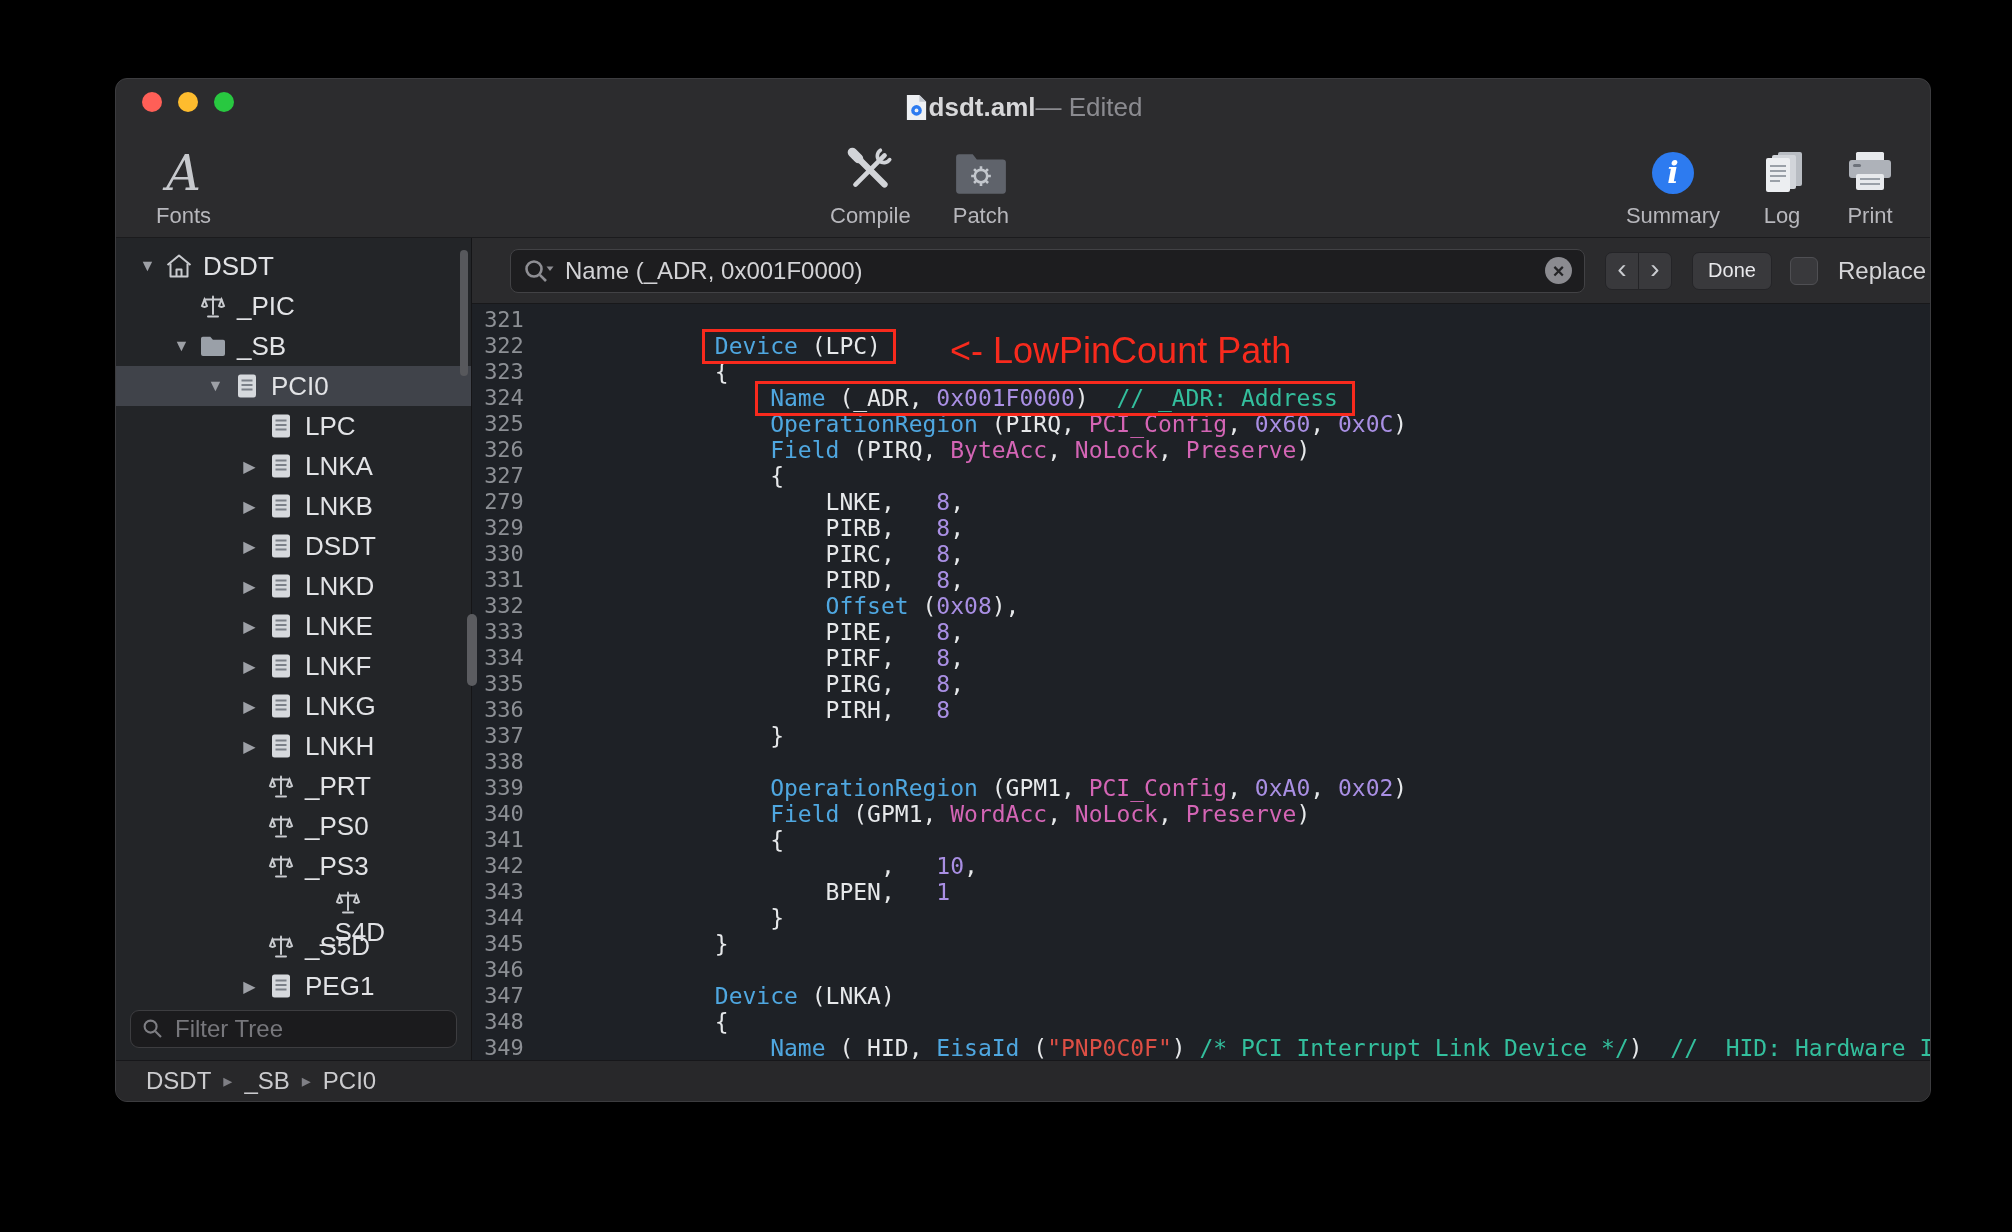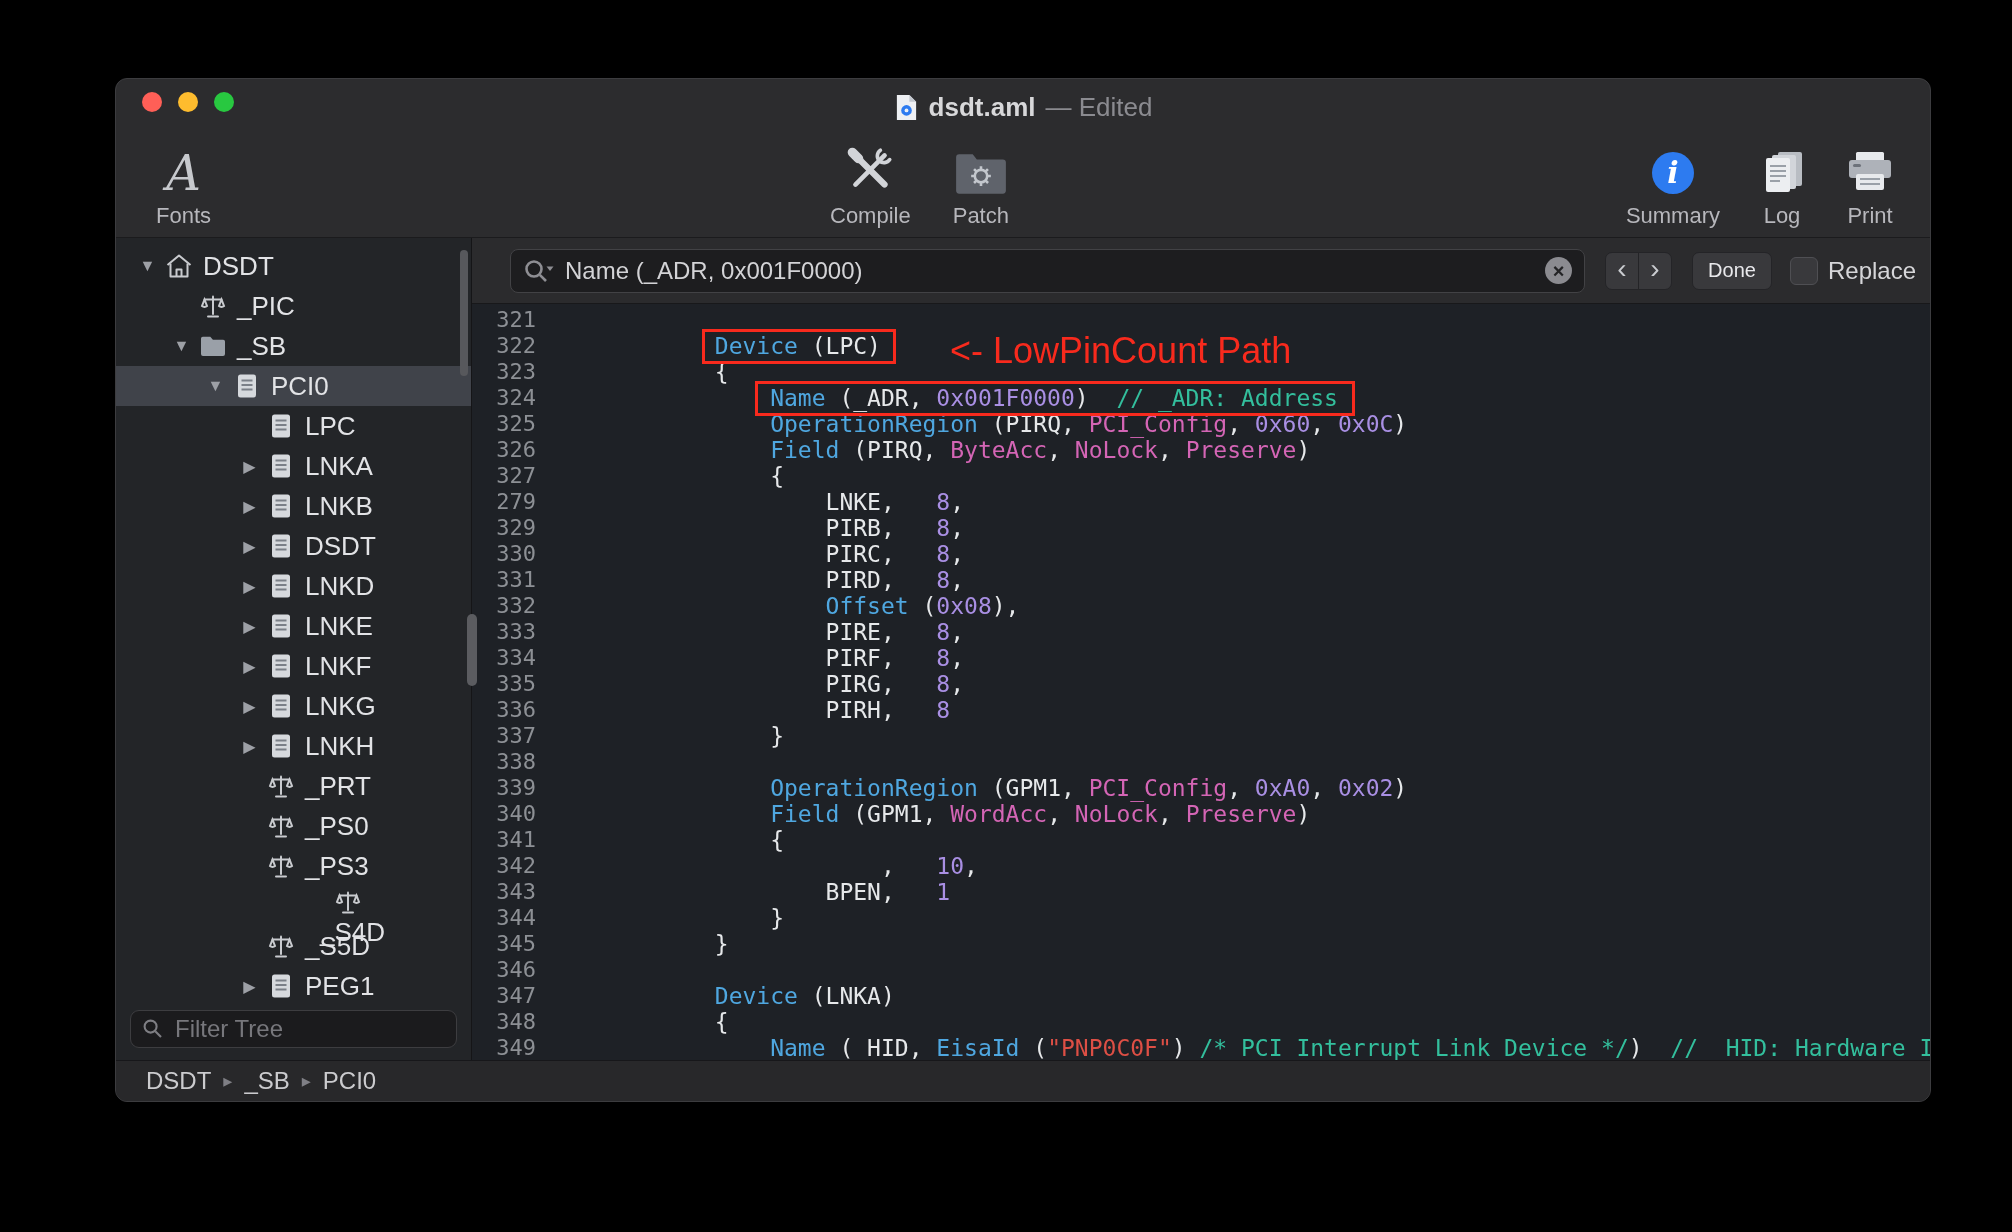--- a/index.html
+++ b/index.html
@@ -14,21 +14,21 @@
     box-shadow:0 34px 90px rgba(0,0,0,.75);
     overflow:hidden;display:flex;flex-direction:column;box-sizing:border-box;
   }
   
   .titlebar{height:46px;flex:none;position:relative;}
   .traffic{position:absolute;left:26px;top:13px;display:flex;gap:16px;}
   .tl{width:20px;height:20px;border-radius:50%;display:inline-block;}
   .tl.red{background:var(--traffic_red);}
   .tl.yellow{background:var(--traffic_yellow);}
   .tl.green{background:var(--traffic_green);}
-  .title-wrap{height:100%;display:flex;align-items:center;justify-content:center;gap:10px;padding-top:10px;box-sizing:border-box;}
+  .title-wrap{height:100%;display:flex;align-items:center;justify-content:center;padding-top:10px;box-sizing:border-box;}
   .title{font-size:26px;color:#d8d8da;font-weight:bold;}
   .edited{font-size:26px;color:#8b8b90;}
   
   .toolbar{height:112px;flex:none;position:relative;border-bottom:1px solid #1b1b1d;}
   .tb-item{display:flex;flex-direction:column;align-items:center;justify-content:flex-end;
     height:104px;padding:0 12px;gap:4px;color:#b7b7bc;font-size:22px;cursor:default;}
   .tb-icon{height:62px;display:flex;align-items:flex-end;justify-content:center;padding-bottom:2px;}
   .tb-left{position:absolute;left:28px;top:0;}
   .tb-center{position:absolute;left:702px;top:0;display:flex;gap:18px;}
   .tb-right{position:absolute;right:22px;top:0;display:flex;gap:12px;}
@@ -61,28 +61,28 @@
     font-family:"Liberation Sans","DejaVu Sans",sans-serif;}
   .clear-btn{width:27px;height:27px;border-radius:50%;background:#8b8b90;color:#232325;font-size:20px;font-weight:bold;
     display:flex;align-items:center;justify-content:center;flex:none;cursor:default;line-height:1;}
   .seg{margin-left:20px;display:flex;flex:none;}
   .seg-btn{width:34px;height:38px;background:#39393c;border:1px solid #242427;color:#caccd0;font-size:28px;
     display:flex;align-items:center;justify-content:center;box-sizing:border-box;padding-bottom:4px;}
   .seg-btn.prev{border-radius:7px 0 0 7px;}
   .seg-btn.next{border-radius:0 7px 7px 0;margin-left:-1px;}
   .done-btn{margin-left:20px;width:80px;height:38px;background:#39393c;border:1px solid #242427;border-radius:7px;
     color:#e9e9ec;font-size:20px;display:flex;align-items:center;justify-content:center;flex:none;box-sizing:border-box;}
-  .replace{margin-left:18px;display:flex;align-items:center;gap:10px;flex:none;}
+  .replace{margin-left:18px;display:flex;align-items:center;gap:20px;flex:none;}
   .cb{width:28px;height:28px;background:#39393c;border:1px solid #4f4f53;border-radius:6px;box-sizing:border-box;flex:none;}
   .replace-label{color:#d6d6d9;font-size:24px;white-space:nowrap;}
   
   .code-wrap{flex:1;position:relative;background:#1e2126;overflow:hidden;}
   .code{position:absolute;inset:0;padding-top:3px;font-family:"DejaVu Sans Mono","Liberation Mono",monospace;font-size:23px;}
   .line{display:flex;height:26px;line-height:26px;white-space:pre;}
-  .ln{width:64px;flex:none;text-align:right;font-size:22px;color:var(--syn-line_number);}
+  .ln{width:64px;flex:none;text-align:center;font-size:22px;color:var(--syn-line_number);}
   .lc{padding-left:68px;color:var(--syn-plain);}
   .tk-k{color:var(--syn-keyword);}
   .tk-n{color:var(--syn-number);}
   .tk-t{color:var(--syn-type);}
   .tk-c{color:var(--syn-comment);}
   .tk-s{color:var(--syn-string);}
   .tk-p{color:var(--syn-plain);}
   .overlays{position:absolute;inset:0;pointer-events:none;z-index:4;}
   .annot-box{position:absolute;border:3px solid var(--annotation_red);box-sizing:border-box;}
   .annot-box.b1{left:230px;top:25px;width:194px;height:35px;}

